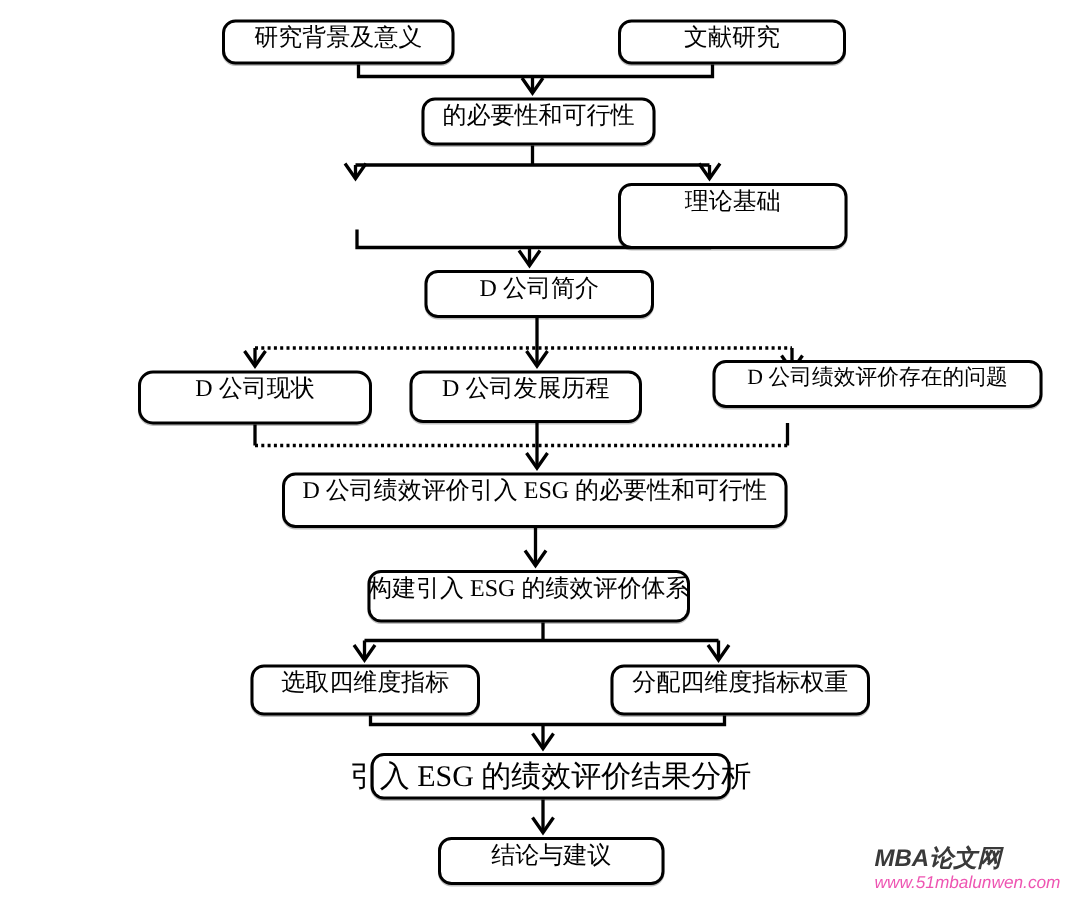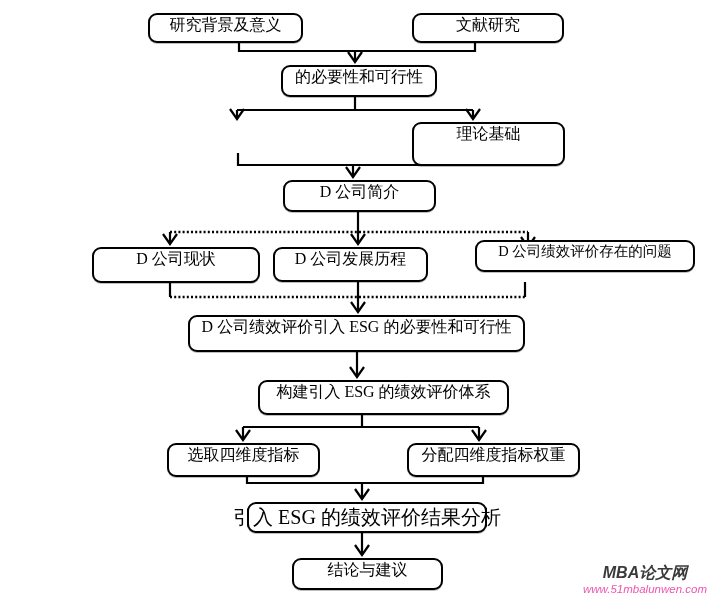--- a/index.html
+++ b/index.html
@@ -10,21 +10,21 @@
   .stage svg{position:absolute;left:0;top:0;}
   .node{
     position:absolute;box-sizing:border-box;background:#ffffff;
     border:2px solid #000;border-radius:9px;
     display:flex;align-items:flex-start;justify-content:center;
     font-size:16px;color:#000;white-space:nowrap;text-align:center;
     box-shadow:0 1px 0 rgba(0,0,0,0.25);
   }
   .node span{display:block;}
   .watermark{
-    position:absolute;right:6px;bottom:4px;text-align:center;
+    position:absolute;right:6px;bottom:4px;text-align:left;
     font-family:"Liberation Sans","DejaVu Sans",sans-serif;font-style:italic;line-height:1.15;
   }
   .watermark .wm-name{font-size:16px;font-weight:bold;color:#3a3a3a;}
   .watermark .wm-url{font-size:11.5px;color:#ee55b2;}
 </style>
 </head>
 <body>
 
 <div class="stage">
 
@@ -81,37 +81,37 @@
 
 
   <div class="node" style="left:412px;top:122px;width:153px;height:44px;">
     <span>理论基础</span>
   </div>
 
   <div class="node" style="left:283px;top:180px;width:153px;height:32px;">
     <span>D 公司简介</span>
   </div>
 
-  <div class="node" style="left:92px;top:247px;width:168px;height:36px;">
+  <div class="node" style="left:92px;top:247px;width:156px;height:36px;border-radius:10px;">
     <span>D 公司现状</span>
   </div>
 
   <div class="node" style="left:273px;top:247px;width:155px;height:35px;">
     <span>D 公司发展历程</span>
   </div>
 
   <div class="node" style="left:443px;top:240px;width:220px;height:32px;font-size:14.5px;margin-left:32px;">
     <span>D 公司绩效评价存在的问题</span>
   </div>
 
   <div class="node" style="left:188px;top:315px;width:337px;height:37px;">
     <span>D 公司绩效评价引入 ESG 的必要性和可行性</span>
   </div>
 
-  <div class="node" style="left:245px;top:380px;width:251px;height:35px;margin-left:13px;">
+  <div class="node" style="left:245px;top:380px;width:215px;height:35px;">
     <span>构建引入 ESG 的绩效评价体系</span>
   </div>
 
   <div class="node" style="left:167px;top:443px;width:153px;height:34px;">
     <span>选取四维度指标</span>
   </div>
 
   <div class="node" style="left:407px;top:443px;width:173px;height:34px;">
     <span>分配四维度指标权重</span>
   </div>

